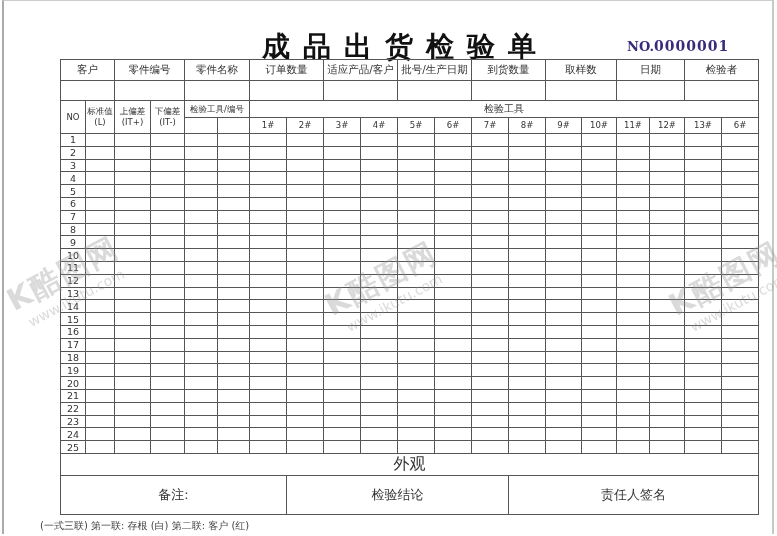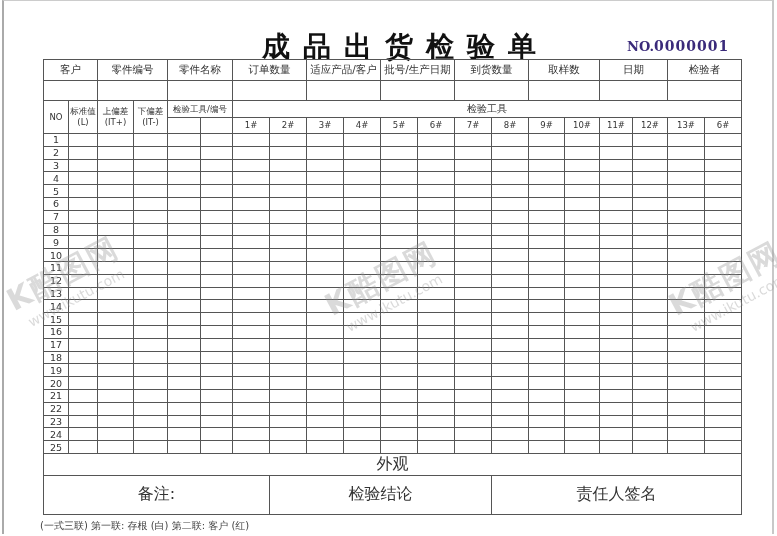--- a/index.html
+++ b/index.html
@@ -20,37 +20,37 @@
     font-family: "DejaVu Sans", sans-serif;
   }
   .serial {
     position: absolute; left: 627px; top: 36px; color: #3a2a7a;
     font-family: "DejaVu Serif", "Liberation Serif", serif; font-weight: bold;
   }
   .serial .prefix { font-size: 13px; }
   .serial .num { font-size: 14px; letter-spacing: 1px; }
 
   table.form {
-    position: absolute; left: 43px; top: 59px; width: 699px;
+    position: absolute; left: 60px; top: 59px; width: 699px;
     border-collapse: collapse; table-layout: fixed;
     font-size: 10px; color: #333;
   }
   table.form td {
     border: 1px solid #555; padding: 0; text-align: center; vertical-align: middle;
     overflow: hidden; white-space: nowrap;
   }
   .r-head td { height: 20px; font-size: 10.5px; }
   .r-blank td { height: 19px; }
   .r-sub1 td { height: 16px; }
   .r-sub2 td { height: 15px; }
   .r-data td { height: 11.8px; font-size: 9.5px; line-height: 11px; }
   .r-data td.no { text-align: center; }
   .small { font-size: 8.5px; line-height: 11px; }
   .r-appear td { height: 21px; text-align: left; padding-left: 3px; font-size: 16px; }
-  .r-notes td { height: 38px; text-align: left; vertical-align: top; padding: 4px 3px; font-size: 16px; }
+  .r-notes td { height: 38px; text-align: left; vertical-align: top; padding: 4px 3px; font-size: 13px; }
 
   .footer-note {
     position: absolute; left: 40px; top: 519px; font-size: 10px; color: #444;
   }
 
   .watermark {
     position: absolute; color: rgba(150,150,150,0.35); pointer-events: none;
     transform: rotate(-28deg); transform-origin: left top; white-space: nowrap;
   }
   .watermark .logo { font-size: 30px; font-weight: bold; letter-spacing: 2px; }

